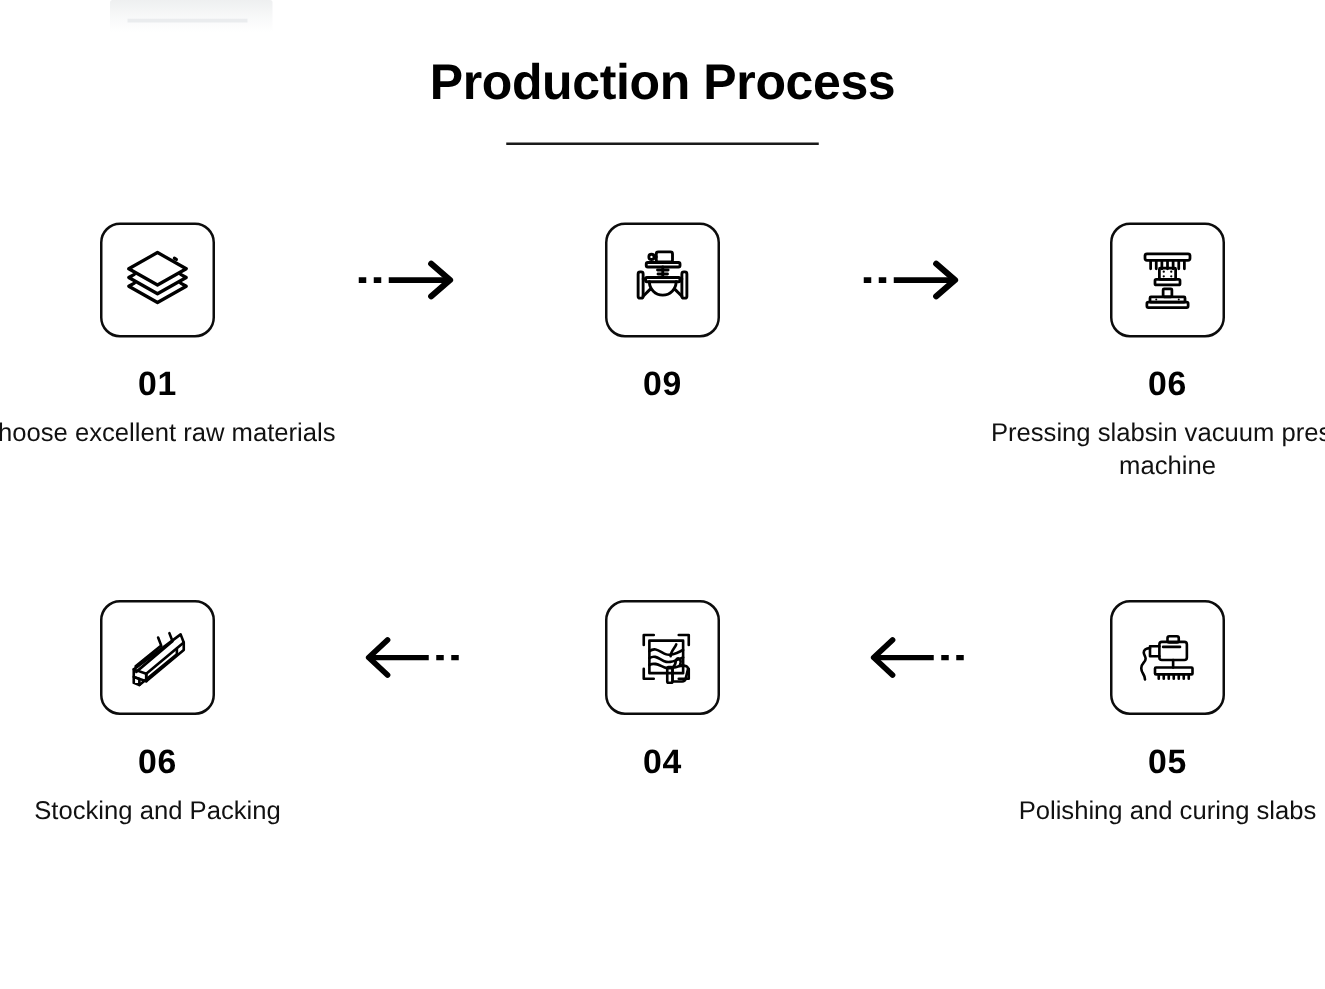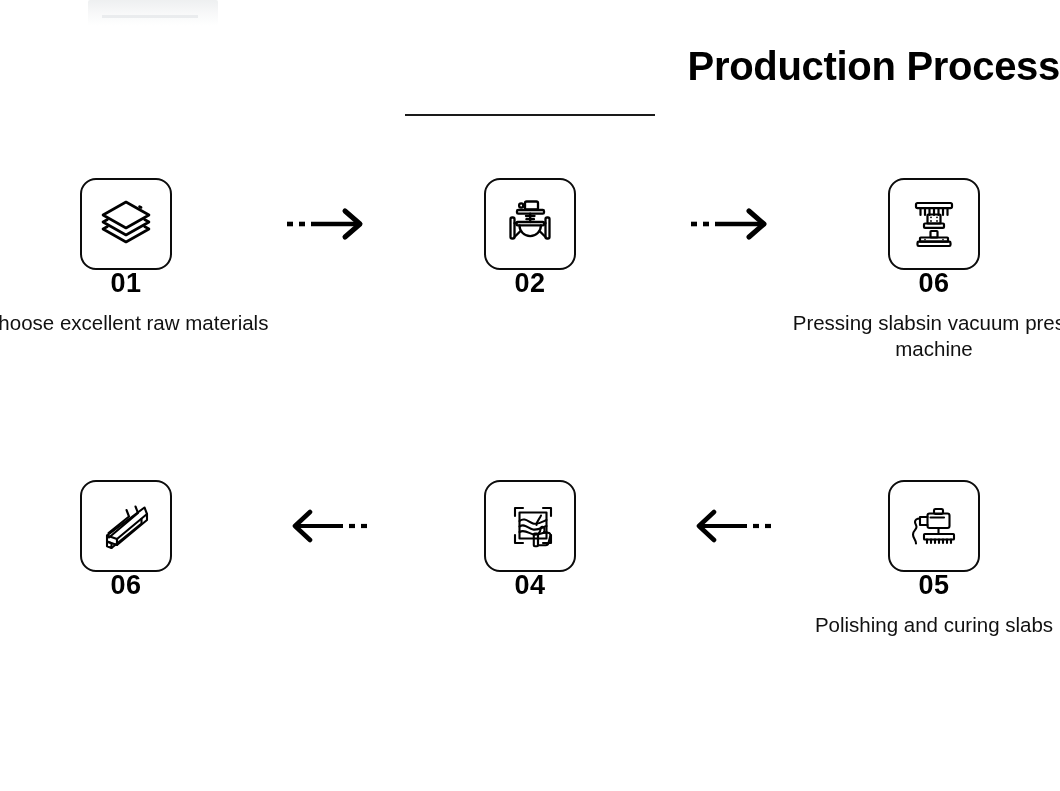--- a/index.html
+++ b/index.html
@@ -36,21 +36,21 @@
     height: 3px;
     background: rgba(232,234,236,0.9);
   }
 
   
   .header {
     position: absolute;
     left: 0;
     top: 44px;
     width: 1060px;
-    text-align: right;
+    text-align: center;
   }
   .page-title {
     font-size: 40px;
     font-weight: 700;
     letter-spacing: -0.3px;
     line-height: 1.1;
     margin: 0;
   }
   .title-rule {
     width: 250px;
@@ -93,20 +93,21 @@
     align-items: center;
     justify-content: center;
     background: #ffffff;
   }
   .icon-box svg { display: block; }
 
   .step-number {
     font-size: 27px;
     font-weight: 700;
     letter-spacing: 0.5px;
+    margin-top: 24px;
     line-height: 1;
   }
   .step-label {
     font-size: 20.5px;
     font-weight: 400;
     line-height: 1.25;
     margin-top: 13px;
     text-align: center;
     max-width: 290px;
     color: #111111;
@@ -178,21 +179,21 @@
             <path d="M20.5 32.4 a10.7 10.7 0 0 0 21.4 0"></path>
             <rect x="11.5" y="24.5" width="4" height="21" rx="1.6"></rect>
             <rect x="46.5" y="24.5" width="4" height="21" rx="1.6"></rect>
             <line x1="15.5" y1="30.2" x2="17.5" y2="30.2"></line>
             <line x1="45" y1="30.2" x2="46.5" y2="30.2"></line>
             <line x1="15.5" y1="44" x2="21" y2="38.5"></line>
             <line x1="46.5" y1="44" x2="41" y2="38.5"></line>
           </svg>
         </span>
       </div>
-      <div class="step-number">02</div>
+      <div class="step-number">09</div>
     </div>
 
     <div class="connector">
       <span>
         <svg width="86" height="34" viewBox="0 0 86 34" fill="none" stroke="#000" stroke-width="4.6" stroke-linecap="butt">
           <line x1="2" y1="17" x2="8" y2="17"></line>
           <line x1="14" y1="17" x2="20" y2="17"></line>
           <line x1="26" y1="17" x2="74" y2="17"></line>
           <polyline points="60,4 75,17 60,30" stroke-width="5" stroke-linecap="round" stroke-linejoin="round"></polyline>
         </svg>
@@ -241,20 +242,21 @@
             <path d="M12 40.5 L12 46.5 L22 50 L22 44"></path>
             <path d="M22 44 L22 50 L52 25 L52 19"></path>
             <path d="M40.5 11.5 L43 18 L14 42.5"></path>
             <path d="M31.5 15 L34 21.5 L13.5 38"></path>
             <path d="M12 46.5 L16.5 48.2 L16.5 53 L12 51.3 Z"></path>
             <path d="M16.5 53 L46.5 28.5 L46.5 24"></path>
           </svg>
         </span>
       </div>
       <div class="step-number">06</div>
+      <div class="step-label">Stocking and Packing</div>
     </div>
 
     <div class="connector">
       <span>
         <svg width="86" height="34" viewBox="0 0 86 34" fill="none" stroke="#000" stroke-width="4.2" stroke-linecap="butt">
           <line x1="11" y1="17" x2="58" y2="17"></line>
           <line x1="64" y1="17" x2="70" y2="17"></line>
           <line x1="76" y1="17" x2="82" y2="17"></line>
           <polyline points="25,3 10,17 25,31" stroke-width="4.6" stroke-linecap="round" stroke-linejoin="round"></polyline>
         </svg>

